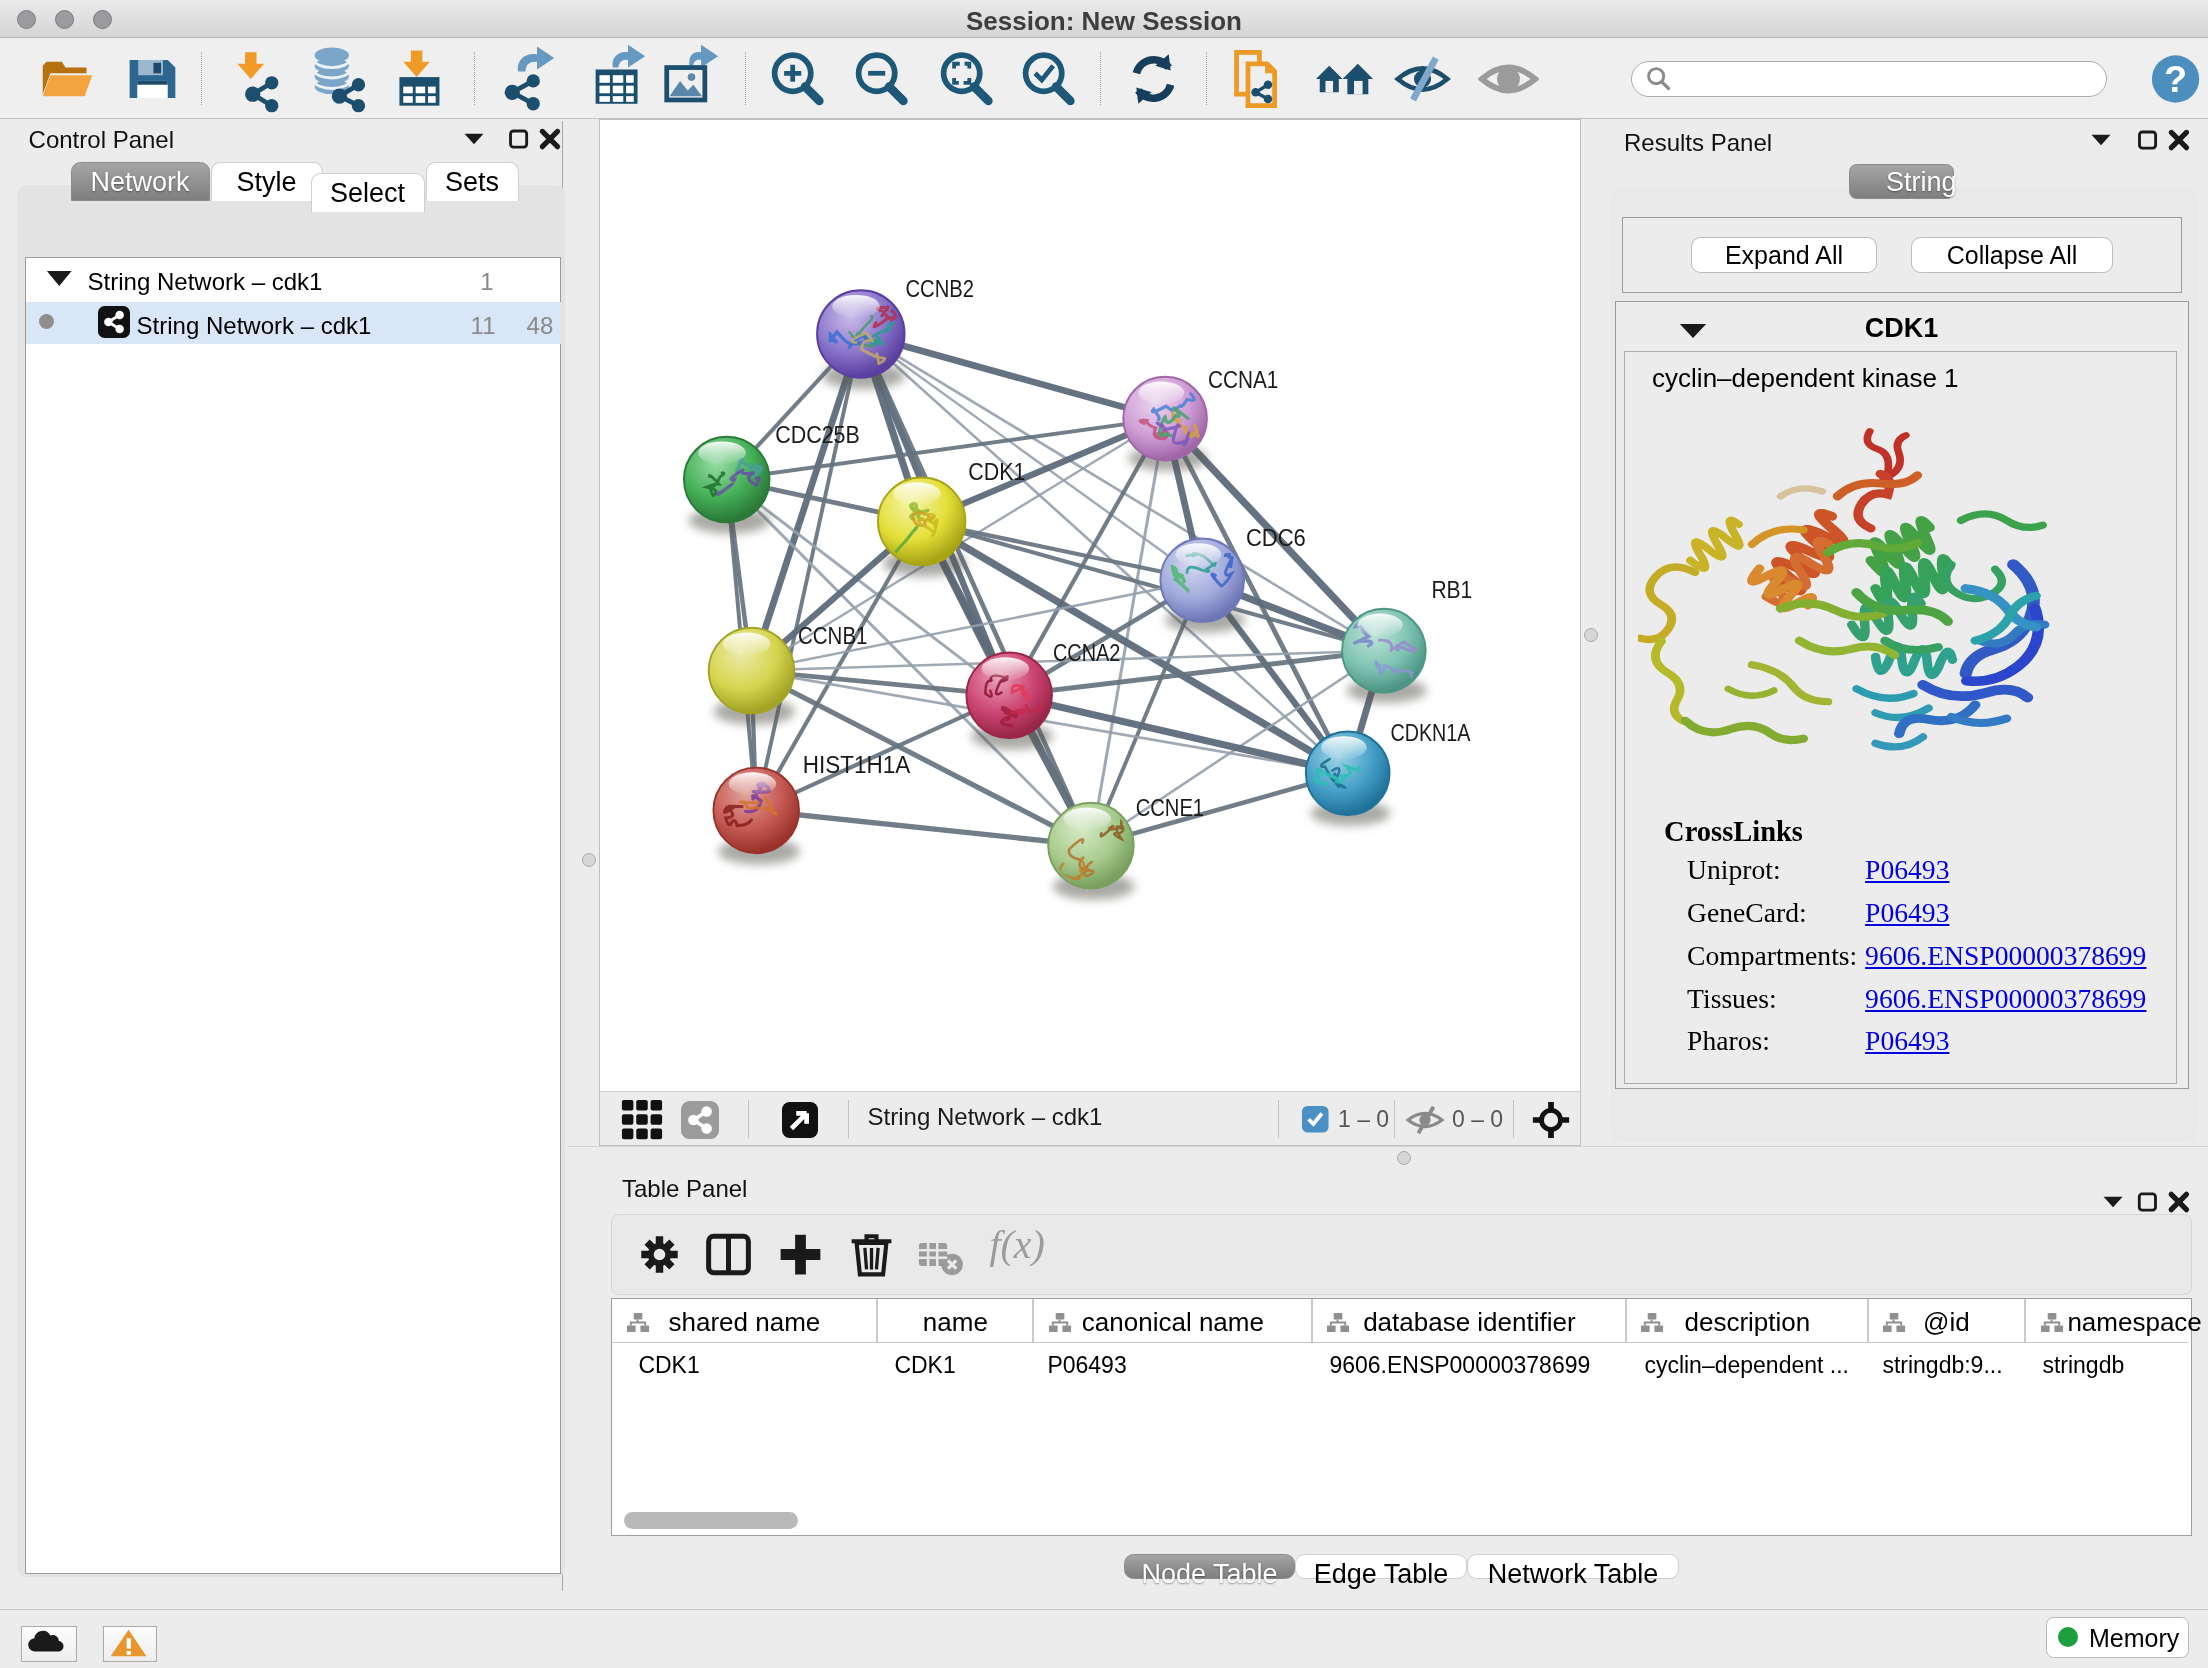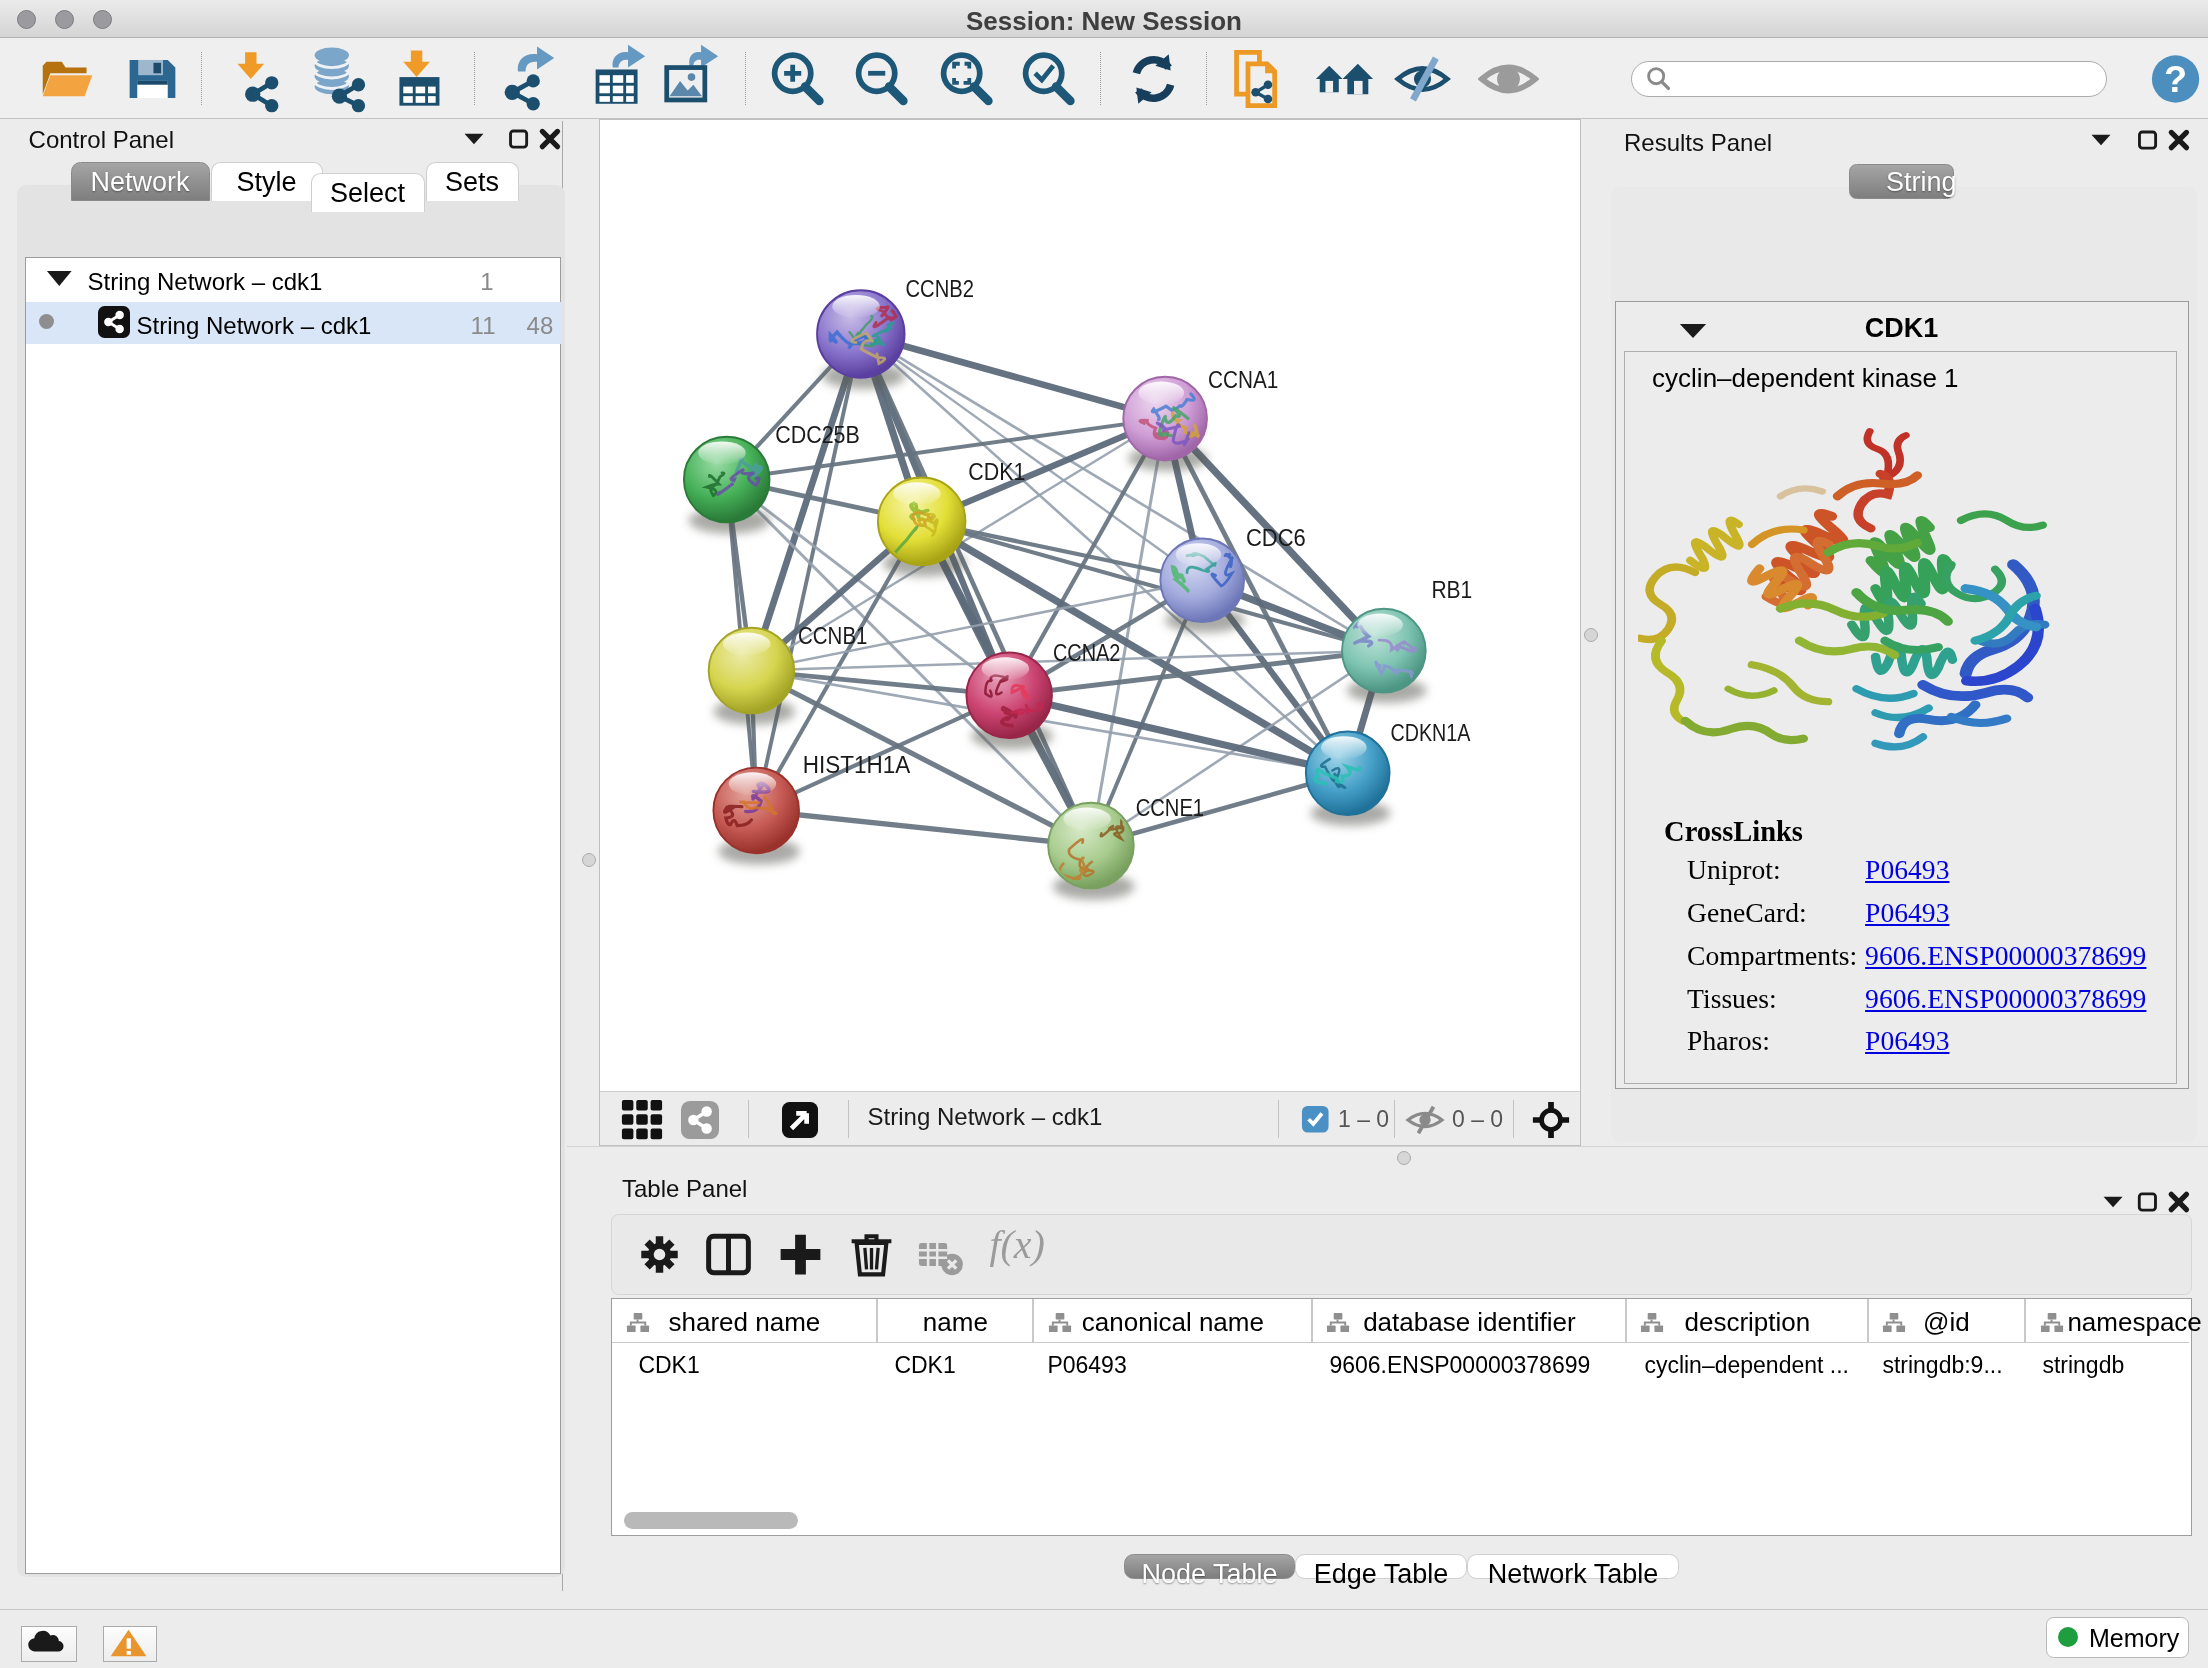--- a/index.html
+++ b/index.html
@@ -602,20 +602,24 @@
 
   <div class="abs" id="rpanel">
     <div class="ptitle" style="position:absolute;left:38px;top:7.6px;">Results Panel</div>
     <svg style="position:absolute;left:496px;top:6.7px;" width="114" height="25" viewBox="0 0 120 26">
       <path d="M10 7 L30 7 L20 18 Z" fill="#1a1a1a"></path>
       <rect x="60.5" y="4" width="17" height="17" rx="3" fill="none" stroke="#1a1a1a" stroke-width="3"></rect>
       <path d="M94 4.5 L110 20.5 M110 4.5 L94 20.5" stroke="#1a1a1a" stroke-width="5.5" stroke-linecap="round"></path>
     </svg>
     <div style="position:absolute;left:25px;top:66px;width:586px;height:955px;background:#e9e9e9;border-radius:9.5px;"></div>
     <div style="position:absolute;left:263px;top:43px;width:105px;height:35px;background:linear-gradient(#a5a5a5,#7e7e7e);border:1px solid #8a8a8a;border-radius:7.6px;color:#fff;font-size:27px;text-align:center;line-height:34px;text-shadow:0 1px 1.9px rgba(0,0,0,.4);padding-left:36px;">String</div>
+    <div style="position:absolute;left:36px;top:96px;width:560px;height:76px;background:#ececec;border:1.9px solid #9b9b9b;">
+      <div style="position:absolute;left:68px;top:19px;width:186px;height:36px;background:#fff;border:1.9px solid #bcbcbc;border-radius:9.5px;font-size:25px;text-align:center;line-height:34px;color:#000;">Expand All</div>
+      <div style="position:absolute;left:288px;top:19px;width:202px;height:36px;background:#fff;border:1.9px solid #bcbcbc;border-radius:9.5px;font-size:25px;text-align:center;line-height:34px;color:#000;">Collapse All</div>
+    </div>
     <div style="position:absolute;left:28.5px;top:180px;width:574px;height:788px;background:#ececec;border:1.9px solid #9b9b9b;">
       <svg width="30" height="19" viewBox="0 0 32 20" style="position:absolute;left:62px;top:19px;">
         <path d="M2 3 L30 3 L16 18 Z" fill="#1a1a1a"></path>
       </svg>
       <div style="position:absolute;left:0;top:11.4px;width:100%;text-align:center;font-size:27px;font-weight:bold;color:#000;">CDK1</div>
       <div style="position:absolute;left:8.6px;top:49px;width:553px;height:733px;border:1.9px solid #adadad;background:#ececec;">
         <div style="position:absolute;left:27px;top:11.4px;font-size:26px;color:#000;">cyclin–dependent kinase 1</div>
         <svg width="418" height="361" viewBox="0 0 440 450" preserveAspectRatio="none" style="position:absolute;left:13.3px;top:48px;">
           <g opacity="0.96">
             <path d="M262 95 q6 -28 -10 -34 q-16 -6 -8 -22 M258 98 q24 -10 16 -34 q-4 -14 8 -20" fill="none" stroke="#bf2b20" stroke-width="8" stroke-linecap="round"></path>

